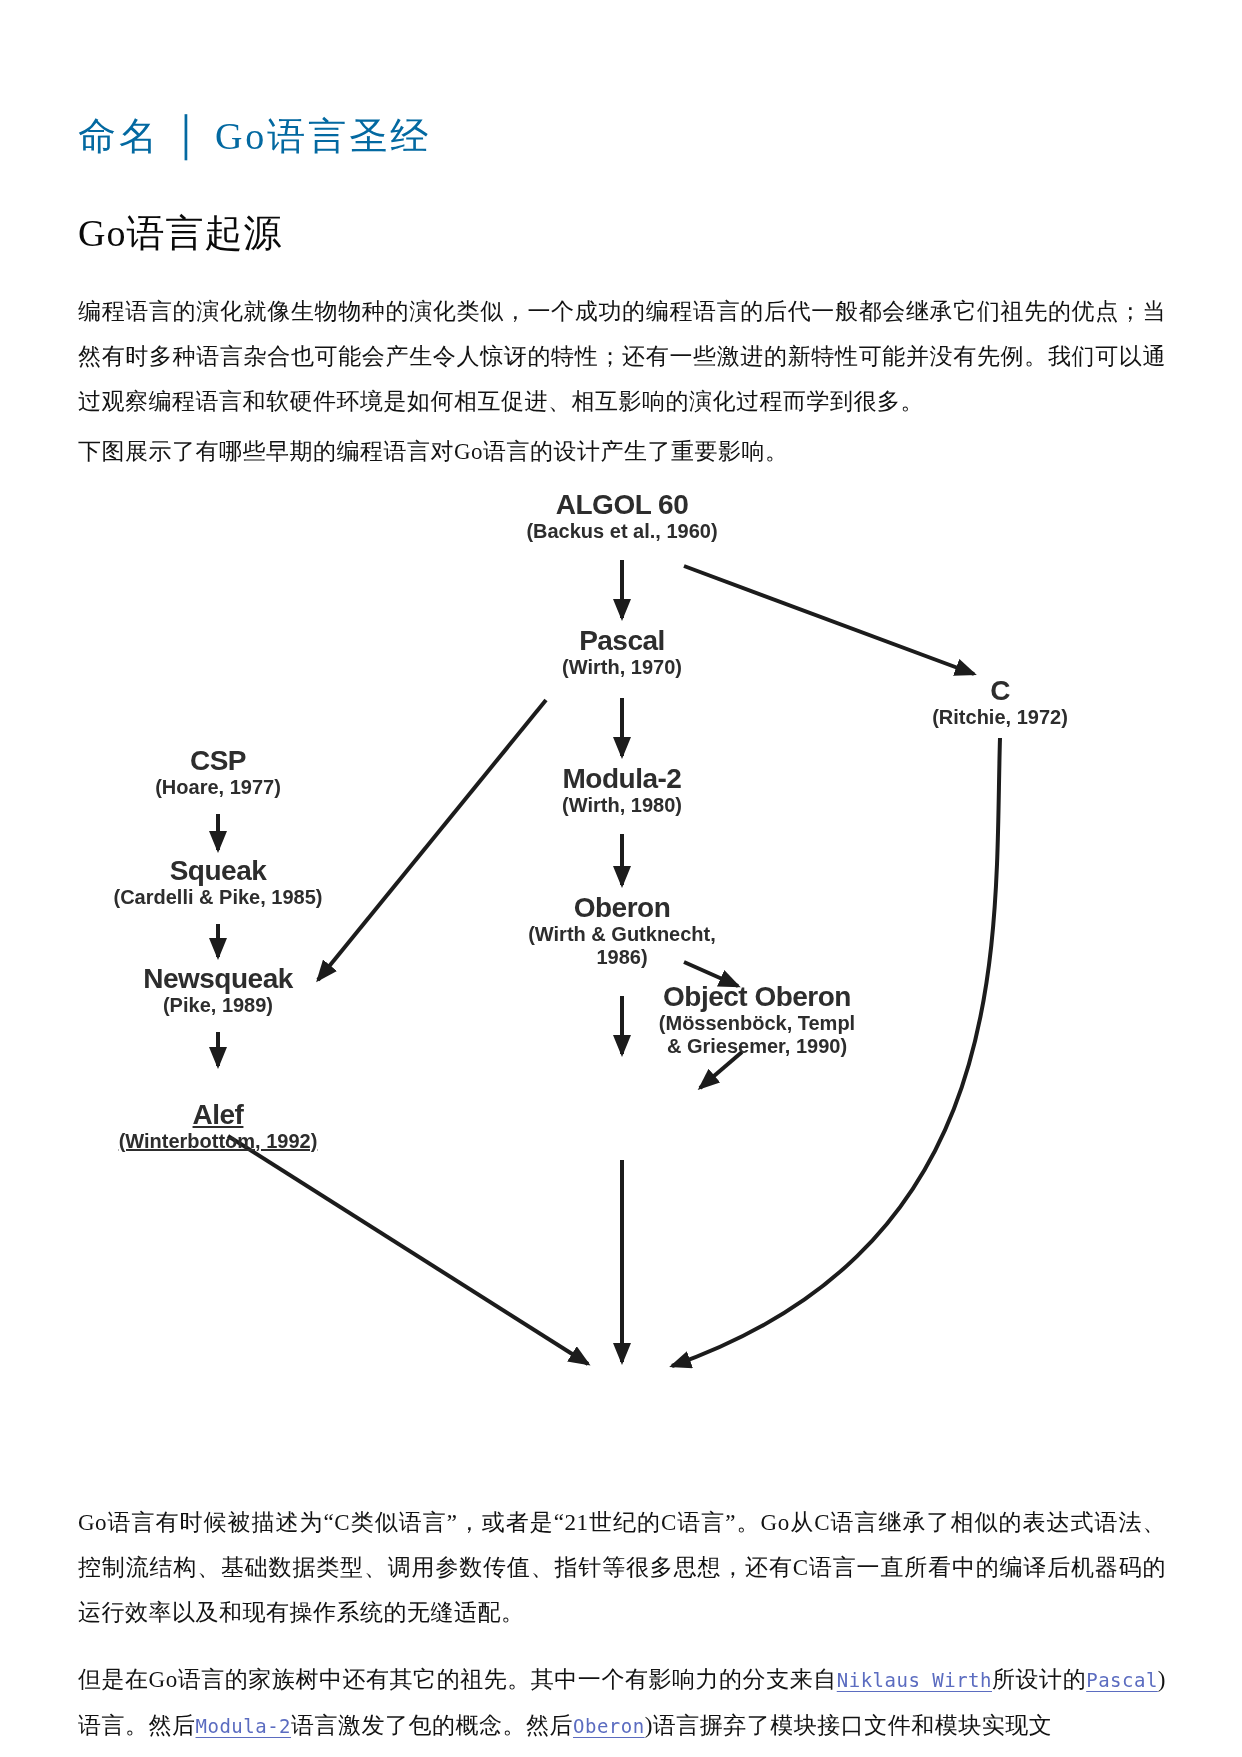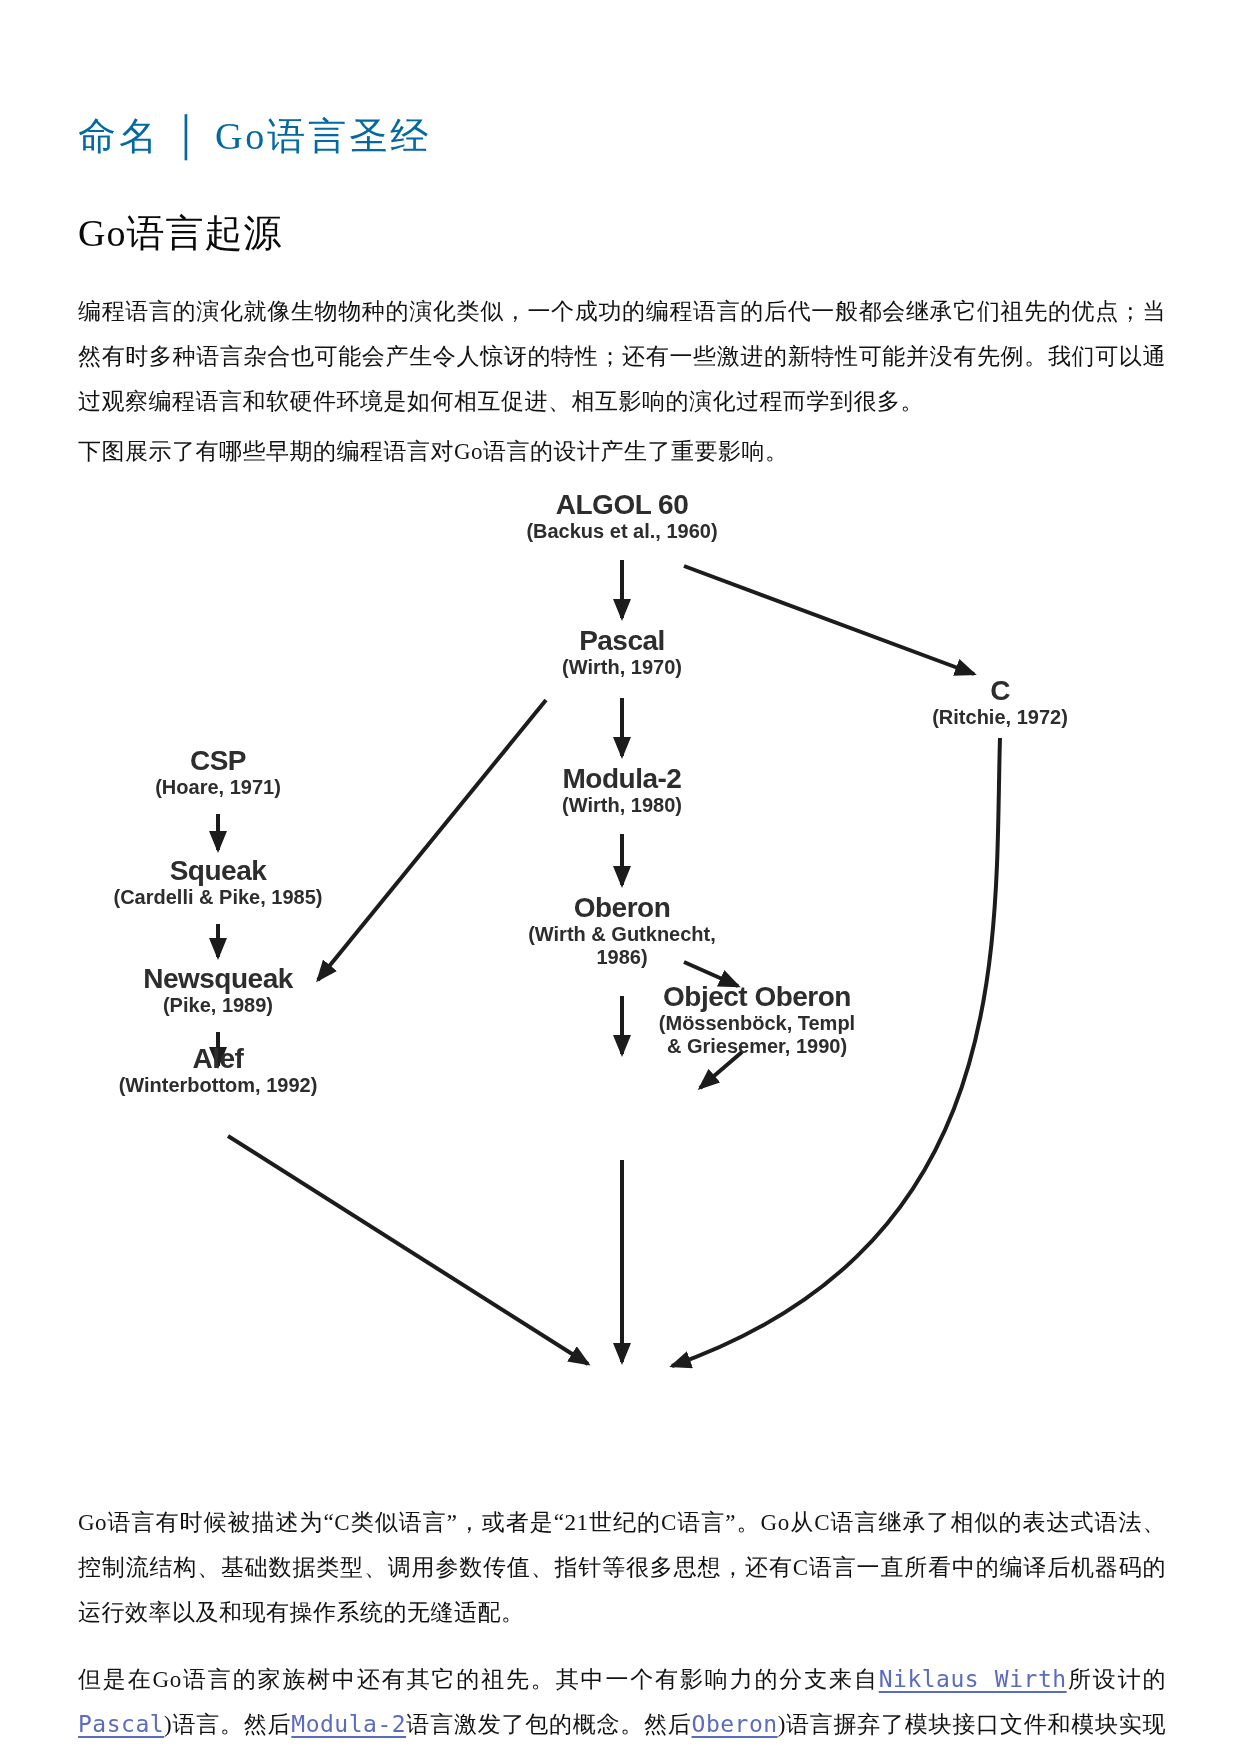--- a/index.html
+++ b/index.html
@@ -19,21 +19,21 @@
     font-size:38px;font-weight:400;letter-spacing:1px;color:#0a0a0a;
   }
   .para{
     left:78px;width:1088px;
     font-size:23px;line-height:45px;color:#121212;
     text-align:justify;letter-spacing:0.5px;
   }
   .lnk{
     color:#5b6cc0;text-decoration:underline;text-underline-offset:4px;
     font-family:"DejaVu Sans Mono","Liberation Mono",monospace;
-    font-size:23px;cursor:pointer;
+    font-size:19px;cursor:pointer;
   }
   
   .diagram{
     left:78px;top:480px;width:1086px;height:965px;
   }
   .diagram svg{position:absolute;left:0;top:0;}
   .node{
     position:absolute;transform:translateX(-50%);
     text-align:center;color:#2d2d2d;
     font-family:"Liberation Sans","DejaVu Sans",sans-serif;
@@ -89,21 +89,21 @@
   <div class="node" style="left:544px;top:146px;">
     <div class="nm">Pascal</div>
     <div class="sub">(Wirth, 1970)</div>
   </div>
   <div class="node" style="left:922px;top:196px;">
     <div class="nm">C</div>
     <div class="sub">(Ritchie, 1972)</div>
   </div>
   <div class="node" style="left:140px;top:266px;">
     <div class="nm">CSP</div>
-    <div class="sub">(Hoare, 1971)</div>
+    <div class="sub">(Hoare, 1977)</div>
   </div>
   <div class="node" style="left:544px;top:284px;">
     <div class="nm">Modula-2</div>
     <div class="sub">(Wirth, 1980)</div>
   </div>
   <div class="node" style="left:140px;top:376px;">
     <div class="nm">Squeak</div>
     <div class="sub">(Cardelli &amp; Pike, 1985)</div>
   </div>
   <div class="node" style="left:544px;top:413px;">
@@ -113,21 +113,21 @@
   </div>
   <div class="node" style="left:140px;top:484px;">
     <div class="nm">Newsqueak</div>
     <div class="sub">(Pike, 1989)</div>
   </div>
   <div class="node" style="left:679px;top:502px;">
     <div class="nm">Object Oberon</div>
     <div class="sub">(Mössenböck, Templ
 &amp; Griesemer, 1990)</div>
   </div>
-  <div class="node" style="left:140px;top:564px;">
+  <div class="node" style="left:140px;top:620px;text-decoration:underline;">
     <div class="nm">Alef</div>
     <div class="sub">(Winterbottom, 1992)</div>
   </div>
 </div>
 
 <p class="abs para" style="top:1477px;">Go语言有时候被描述为“C类似语言”，或者是“21世纪的C语言”。Go从C语言继承了相似的表达式语法、控制流结构、基础数据类型、调用参数传值、指针等很多思想，还有C语言一直所看中的编译后机器码的运行效率以及和现有操作系统的无缝适配。</p>
 
 <p class="abs para" style="top:1634px;"><span>但是在Go语言的家族树中还有其它的祖先。其中一个有影响力的分支来自</span><a class="lnk">Niklaus Wirth</a><span>所设计的</span><a class="lnk">Pascal</a><span>)语言。然后</span><a class="lnk">Modula-2</a><span>语言激发了包的概念。然后</span><a class="lnk">Oberon</a><span>)语言摒弃了模块接口文件和模块实现文</span></p>
 
 </body></html>

